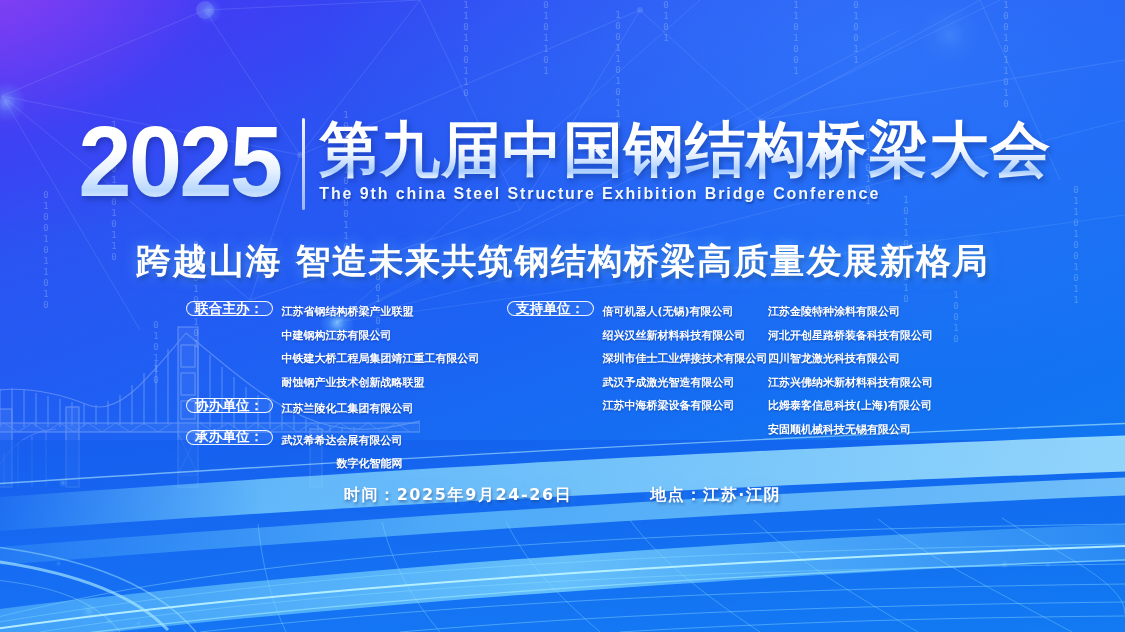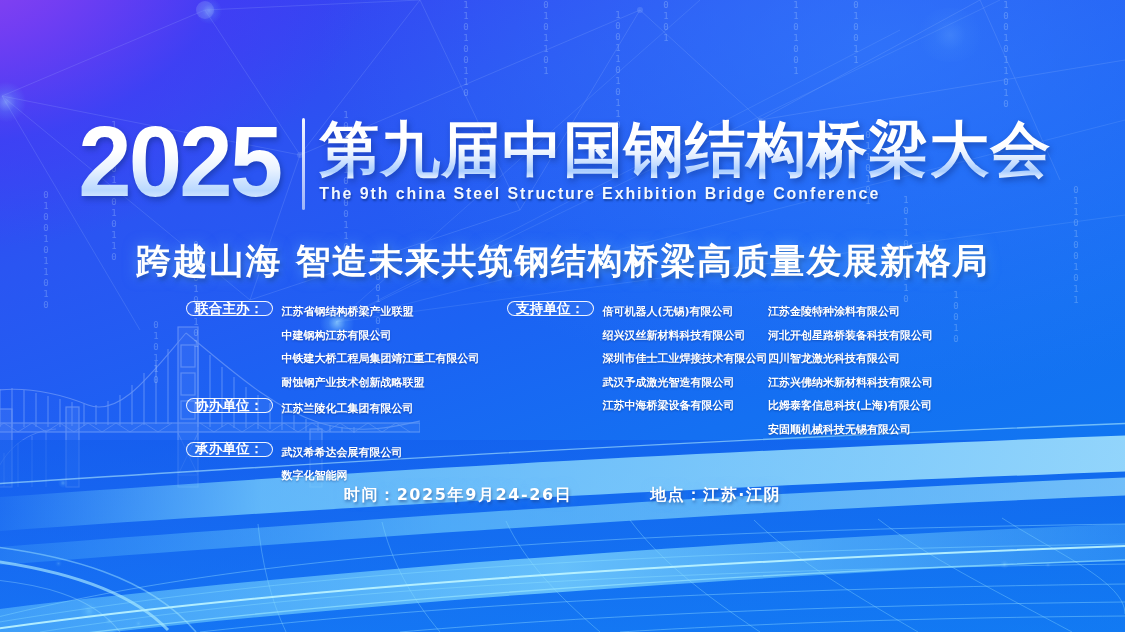--- a/index.html
+++ b/index.html
@@ -331,21 +331,21 @@
         </div>
       </div>
 
       <div class="col col-left2">
         <div class="orgrow">
           <div class="pill">协办单位：</div>
           <div class="orgnames">
             <div>江苏兰陵化工集团有限公司</div>
           </div>
         </div>
-        <div class="orgrow" style="margin-top:20px;">
+        <div class="orgrow" style="margin-top:8px;text-align:right;">
           <div class="pill">承办单位：</div>
           <div class="orgnames">
             <div>武汉希希达会展有限公司</div>
             <div>数字化智能网</div>
           </div>
         </div>
       </div>
 
       <div class="col col-mid">
         <div class="orgrow">

